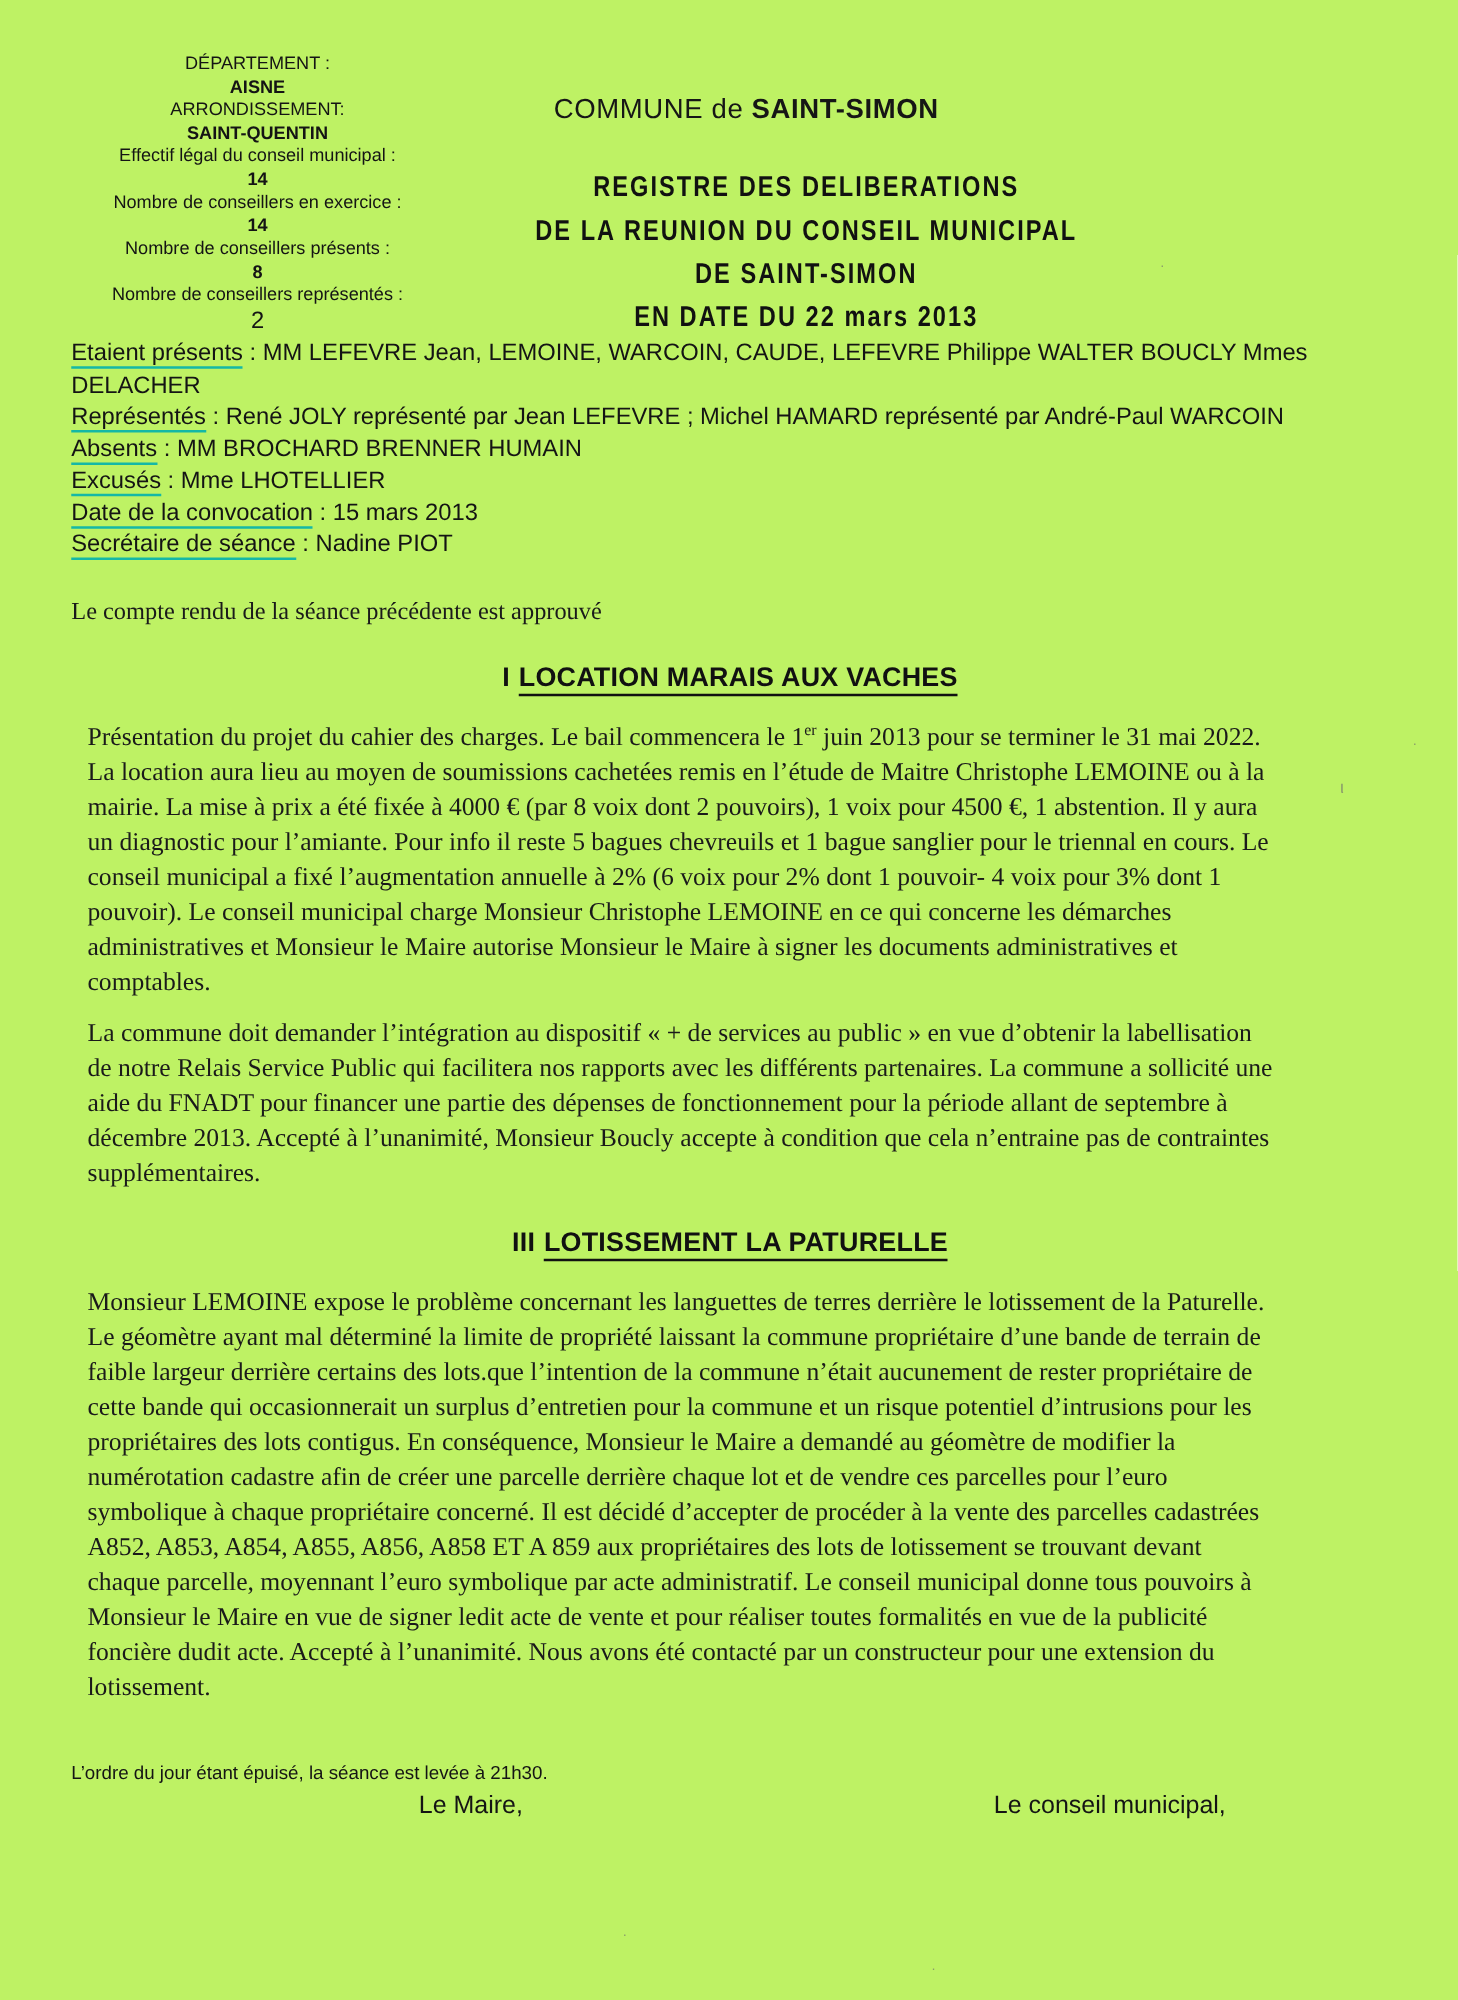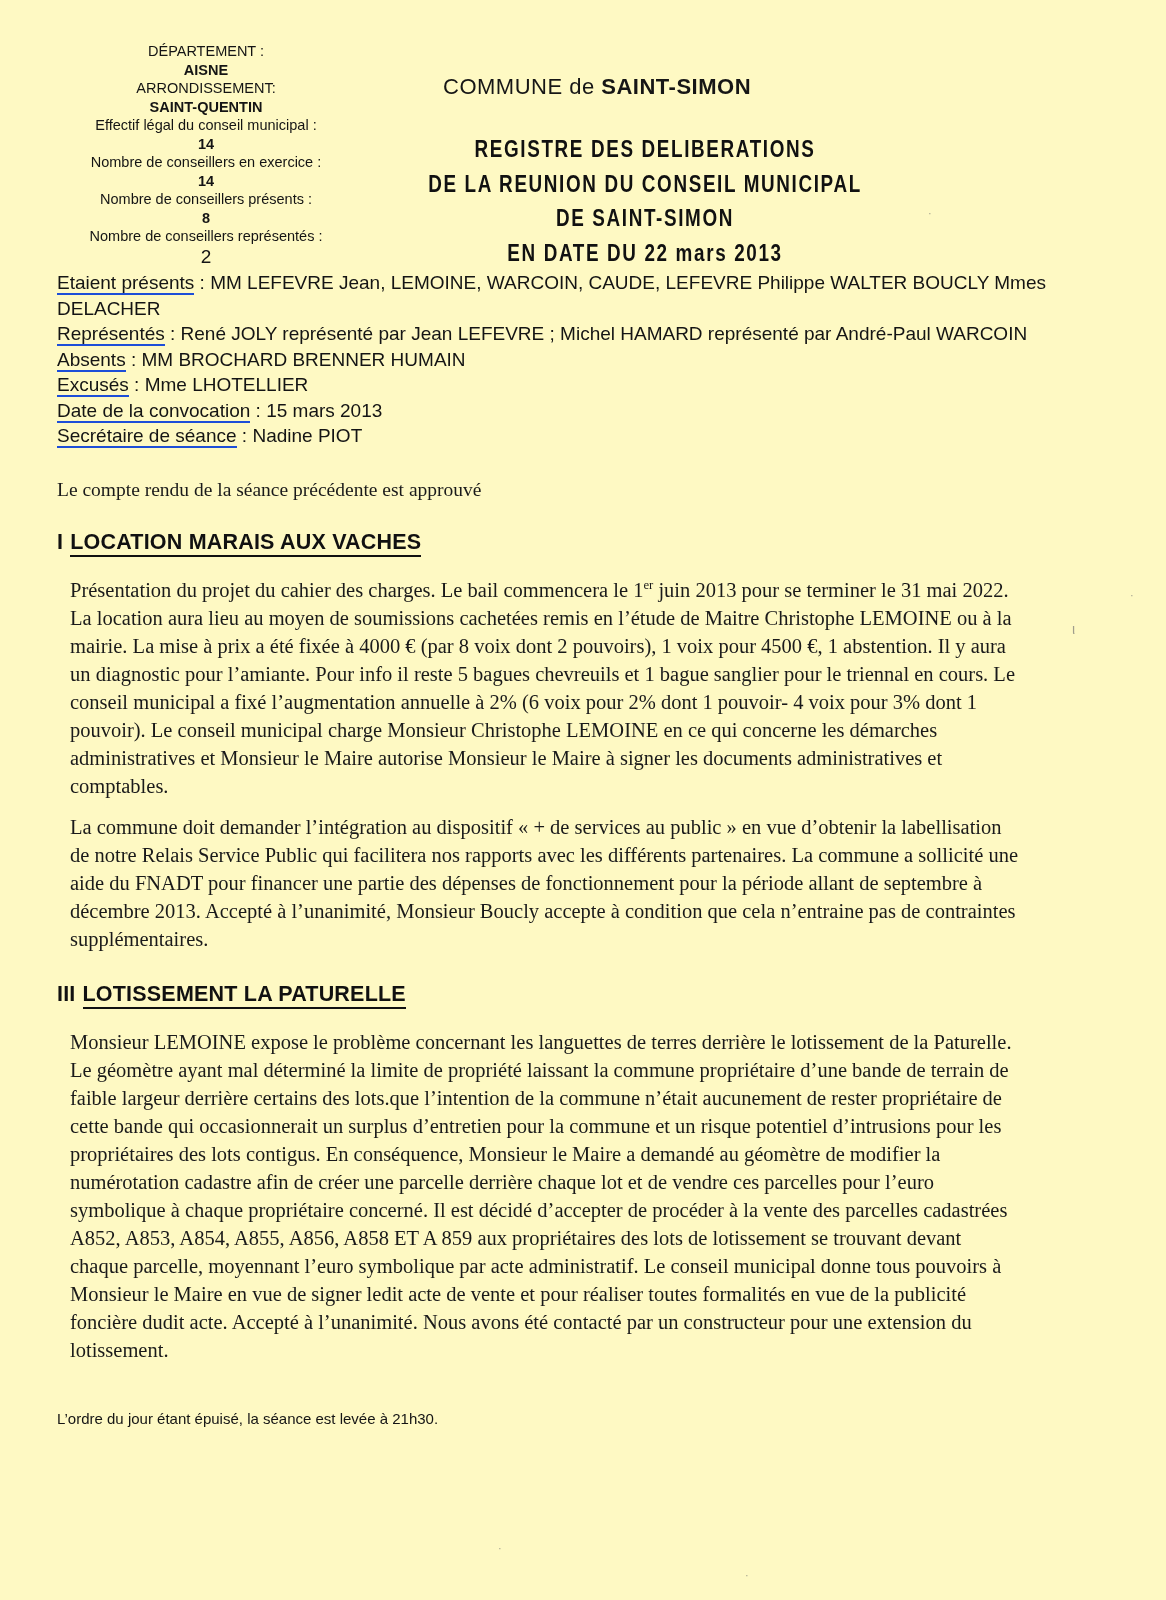--- a/index.html
+++ b/index.html
@@ -2,21 +2,21 @@
 <html lang="fr"><head>
 <meta charset="utf-8">
 <style>
   html, body { margin: 0; padding: 0; background: #fdfdfb; }
   .page {
     position: relative;
     width: 1166px;
     height: 1600px;
     box-sizing: border-box;
     padding: 40px 55px 40px 57px;
-    background: #fef9c3;
+    background: #bef264;
     color: #161616;
     font-family: "Liberation Sans", sans-serif;
     overflow: hidden;
   }
 
   
   .doc-header { position: relative; height: 218px; }
   .admin-block {
     position: absolute; left: 13px; top: 2px; width: 272px;
     text-align: center; font-size: 14.5px; line-height: 18.5px;
@@ -38,33 +38,34 @@
     letter-spacing: 2px;
     transform: scaleX(0.82);
     transform-origin: 50% 0;
     white-space: nowrap;
     color: #111;
   }
 
   
   .intro { margin-top: 12px; width: 1042px; font-size: 19px; line-height: 25.5px; color: #141414; }
   .intro p { margin: 0; }
-  .u-label { border-bottom: 2px solid #1d4ed8; padding-bottom: 0px; }
+  .u-label { border-bottom: 2px solid #14b8a6; padding-bottom: 0px; }
 
   
   .approval {
     margin: 30px 0 0 0;
     font-family: "Liberation Serif", serif;
     font-size: 19.5px; color: #1a1a1a;
   }
   .sec-heading {
     margin: 29px 0 21px 0;
     font-family: "Liberation Sans", sans-serif;
     font-size: 21.5px; font-weight: bold; color: #111;
     letter-spacing: 0.2px;
+    text-align: center;
   }
   .sec-num { margin-right: 7px; }
   .sec-title { border-bottom: 2.5px solid #111; padding-bottom: 1px; }
   .sec-body {
     margin: 13px; width: 952px;
     font-family: "Liberation Serif", serif;
     font-size: 20.5px; line-height: 28px; color: #1a1a1a;
   }
   .sec-body sup { font-size: 0.62em; line-height: 0; }
 
@@ -130,20 +131,24 @@
     <p class="sec-body"><span>La commune doit demander l’intégration au dispositif « + de services au public » en vue d’obtenir la labellisation de notre Relais Service Public qui facilitera nos rapports avec les différents partenaires. La commune a sollicité une aide du FNADT pour financer une partie des dépenses de fonctionnement pour la période allant de septembre à décembre 2013. Accepté à l’unanimité, Monsieur Boucly accepte à condition que cela n’entraine pas de contraintes supplémentaires.</span></p>
   </section>
 
   <section>
     <h2 class="sec-heading"><span class="sec-num">III</span><span class="sec-title">LOTISSEMENT LA PATURELLE</span></h2>
     <p class="sec-body"><span>Monsieur LEMOINE expose le problème concernant les languettes de terres derrière le lotissement de la Paturelle. Le géomètre ayant mal déterminé la limite de propriété laissant la commune propriétaire d’une bande de terrain de faible largeur derrière certains des lots.que l’intention de la commune n’était aucunement de rester propriétaire de cette bande qui occasionnerait un surplus d’entretien pour la commune et un risque potentiel d’intrusions pour les propriétaires des lots contigus. En conséquence, Monsieur le Maire a demandé au géomètre de modifier la numérotation cadastre afin de créer une parcelle derrière chaque lot et de vendre ces parcelles pour l’euro symbolique à chaque propriétaire concerné. Il est décidé d’accepter de procéder à la vente des parcelles cadastrées A852, A853, A854, A855, A856, A858 ET A 859 aux propriétaires des lots de lotissement se trouvant devant chaque parcelle, moyennant l’euro symbolique par acte administratif. Le conseil municipal donne tous pouvoirs à Monsieur le Maire en vue de signer ledit acte de vente et pour réaliser toutes formalités en vue de la publicité foncière dudit acte. Accepté à l’unanimité. Nous avons été contacté par un constructeur pour une extension du lotissement.</span></p>
   </section>
 
   <p class="closing-line">L’ordre du jour étant épuisé, la séance est levée à 21h30.</p>
 
+  <div class="signatures">
+    <span class="sig-left">Le Maire,</span>
+    <span class="sig-right">Le conseil municipal,</span>
+  </div>
 
   <div class="speck" style="left:1130px; top:590px;">·</div>
   <div class="speck" style="left:1072px; top:622px; font-size:14px;">ι</div>
   <div class="speck" style="left:928px;  top:208px;">·</div>
   <div class="speck" style="left:498px;  top:1543px;">·</div>
   <div class="speck" style="left:745px;  top:1570px;">·</div>
 
 </div>
 
 </body></html>

